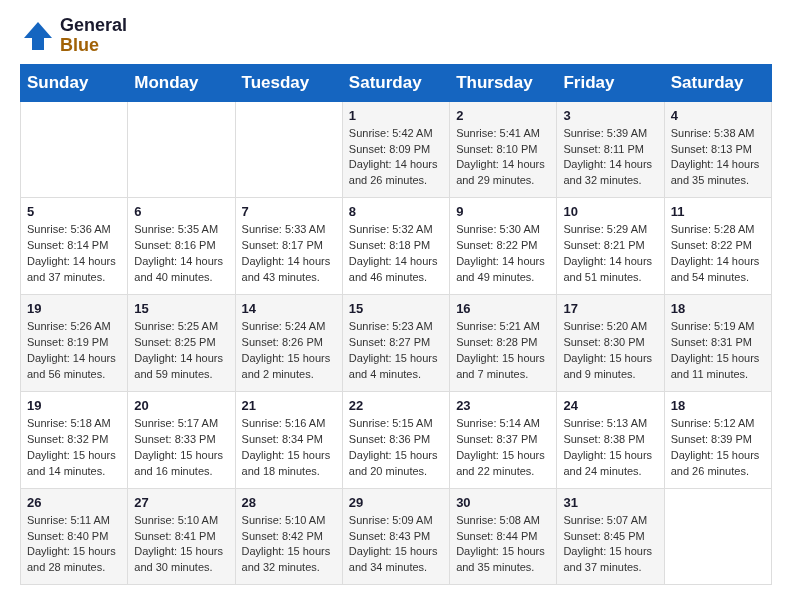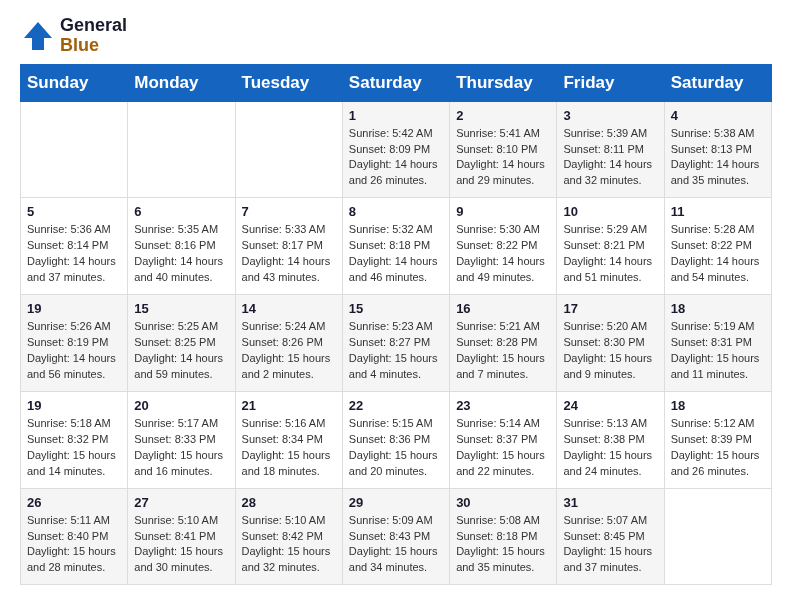--- a/index.html
+++ b/index.html
@@ -328,21 +328,21 @@
         <td>
           <span class="day-num">29</span>
           <div class="day-info">Sunrise: 5:09 AM
 Sunset: 8:43 PM
 Daylight: 15 hours
 and 34 minutes.</div>
         </td>
         <td>
           <span class="day-num">30</span>
           <div class="day-info">Sunrise: 5:08 AM
-Sunset: 8:18 PM
+Sunset: 8:44 PM
 Daylight: 15 hours
 and 35 minutes.</div>
         </td>
         <td>
           <span class="day-num">31</span>
           <div class="day-info">Sunrise: 5:07 AM
 Sunset: 8:45 PM
 Daylight: 15 hours
 and 37 minutes.</div>
         </td>

